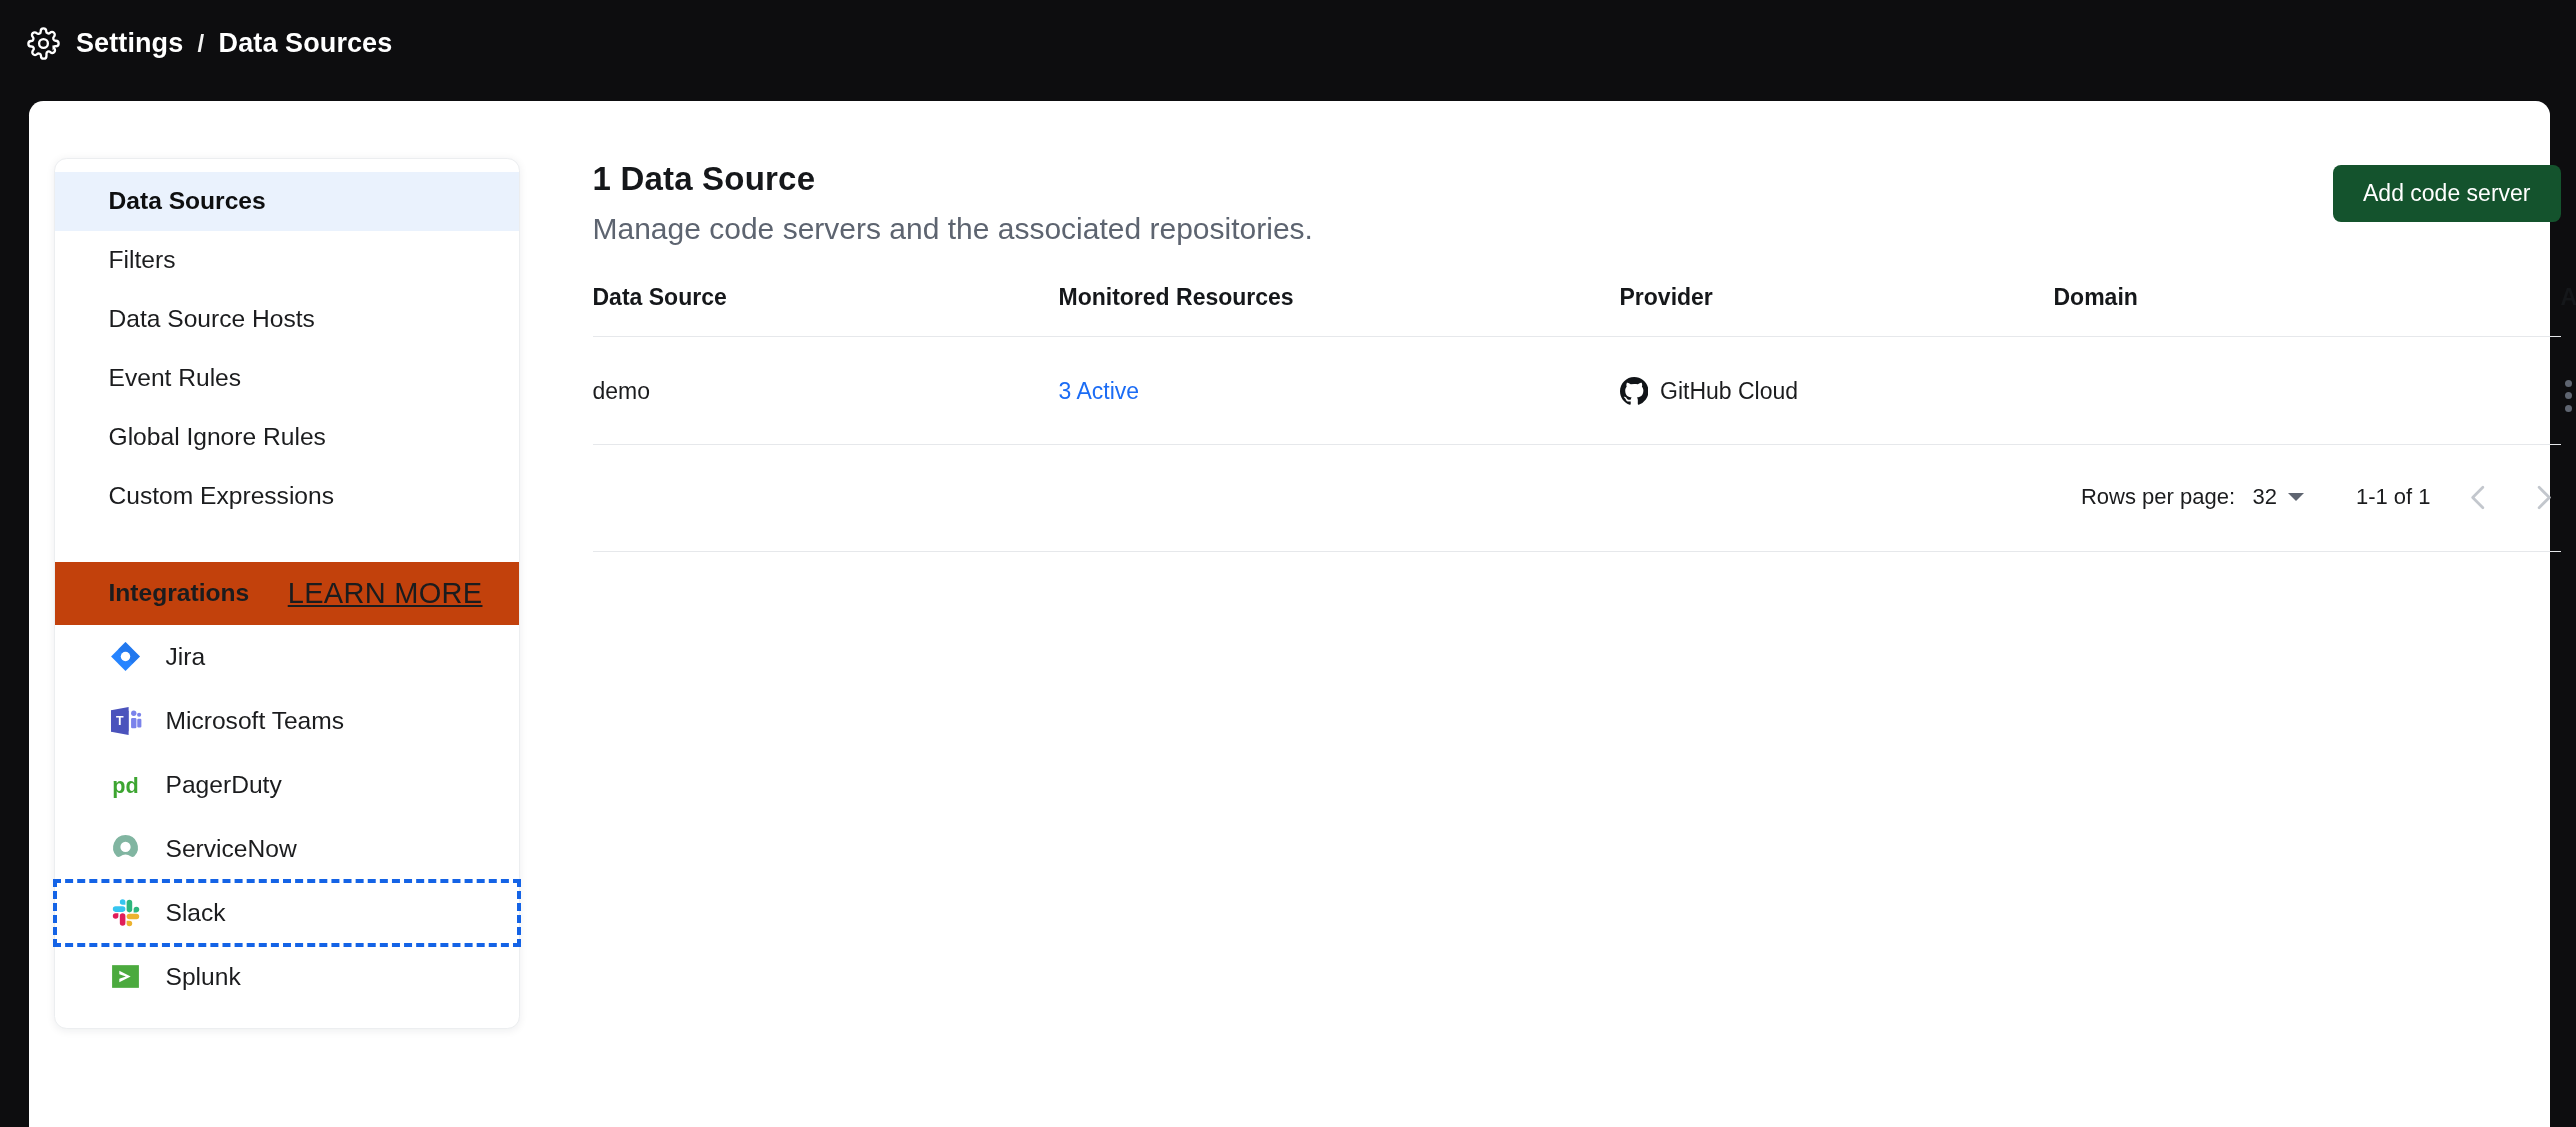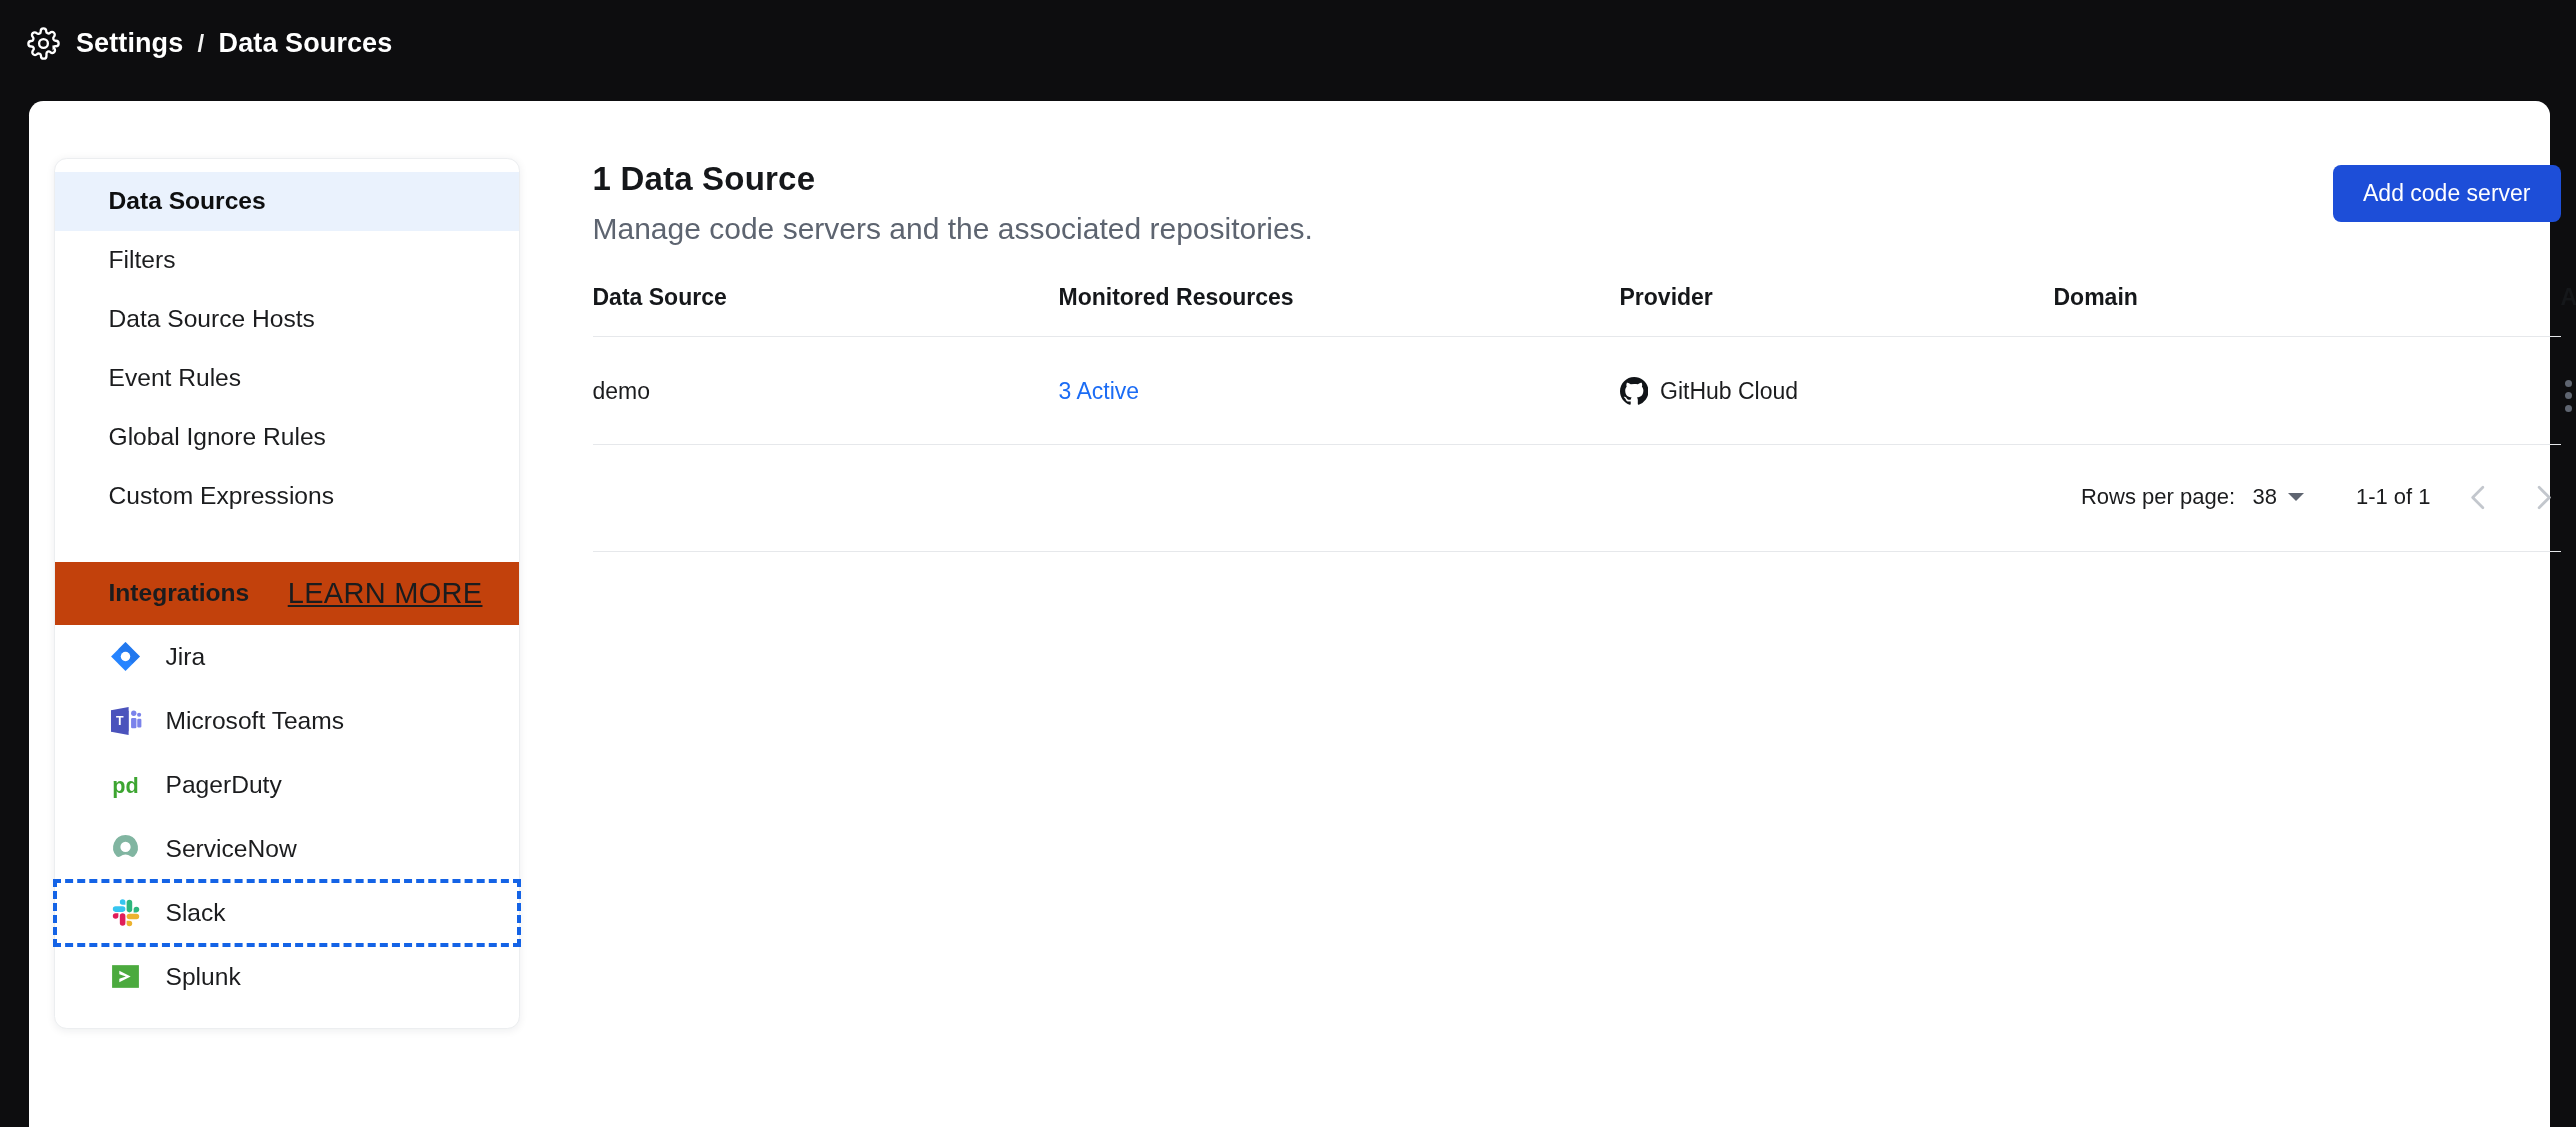--- a/index.html
+++ b/index.html
@@ -93,21 +93,21 @@
   }
   .integration-label { font-size: 24.6px; color: #1b1c1e; }
   .int-icon { width: 33px; height: 33px; flex: none; display: block; }
 
   
   .content { flex: 1; padding: 59px 48px 0 73px; }
   .content-head { display: flex; align-items: flex-start; justify-content: space-between; }
   .title { font-size: 33px; font-weight: 700; color: #15171a; letter-spacing: 0.2px; }
   .subtitle { margin-top: 14.3px; font-size: 30px; color: #5d6470; }
   .add-btn {
-    background: #1d4ed8;
+    background: #14532d;
     color: #ffffff;
     border: none;
     border-radius: 8px;
     height: 57px;
     padding: 0 30px;
     font-size: 23px;
     font-family: "Liberation Sans", sans-serif;
     cursor: pointer;
     margin-top: 4.8px;
   }
@@ -306,21 +306,21 @@
               <i></i>
             </span>
           </td>
         </tr>
       </tbody>
     </table>
 
     <div class="pager">
       <span class="pager-label">Rows per page:</span>
       <span class="rows-select">
-        <span class="rows-value">38</span>
+        <span class="rows-value">32</span>
         <span class="caret"></span>
       </span>
       <span class="range">1-1 of 1</span>
       <svg class="chev" viewBox="0 0 24 24" fill="none" stroke="#c3c7cd" stroke-width="1.9" stroke-linecap="round" stroke-linejoin="round">
         <path d="M15 5 8 12l7 7"></path>
       </svg>
       <svg class="chev" viewBox="0 0 24 24" fill="none" stroke="#c3c7cd" stroke-width="1.9" stroke-linecap="round" stroke-linejoin="round">
         <path d="M9 5l7 7-7 7"></path>
       </svg>
     </div>

